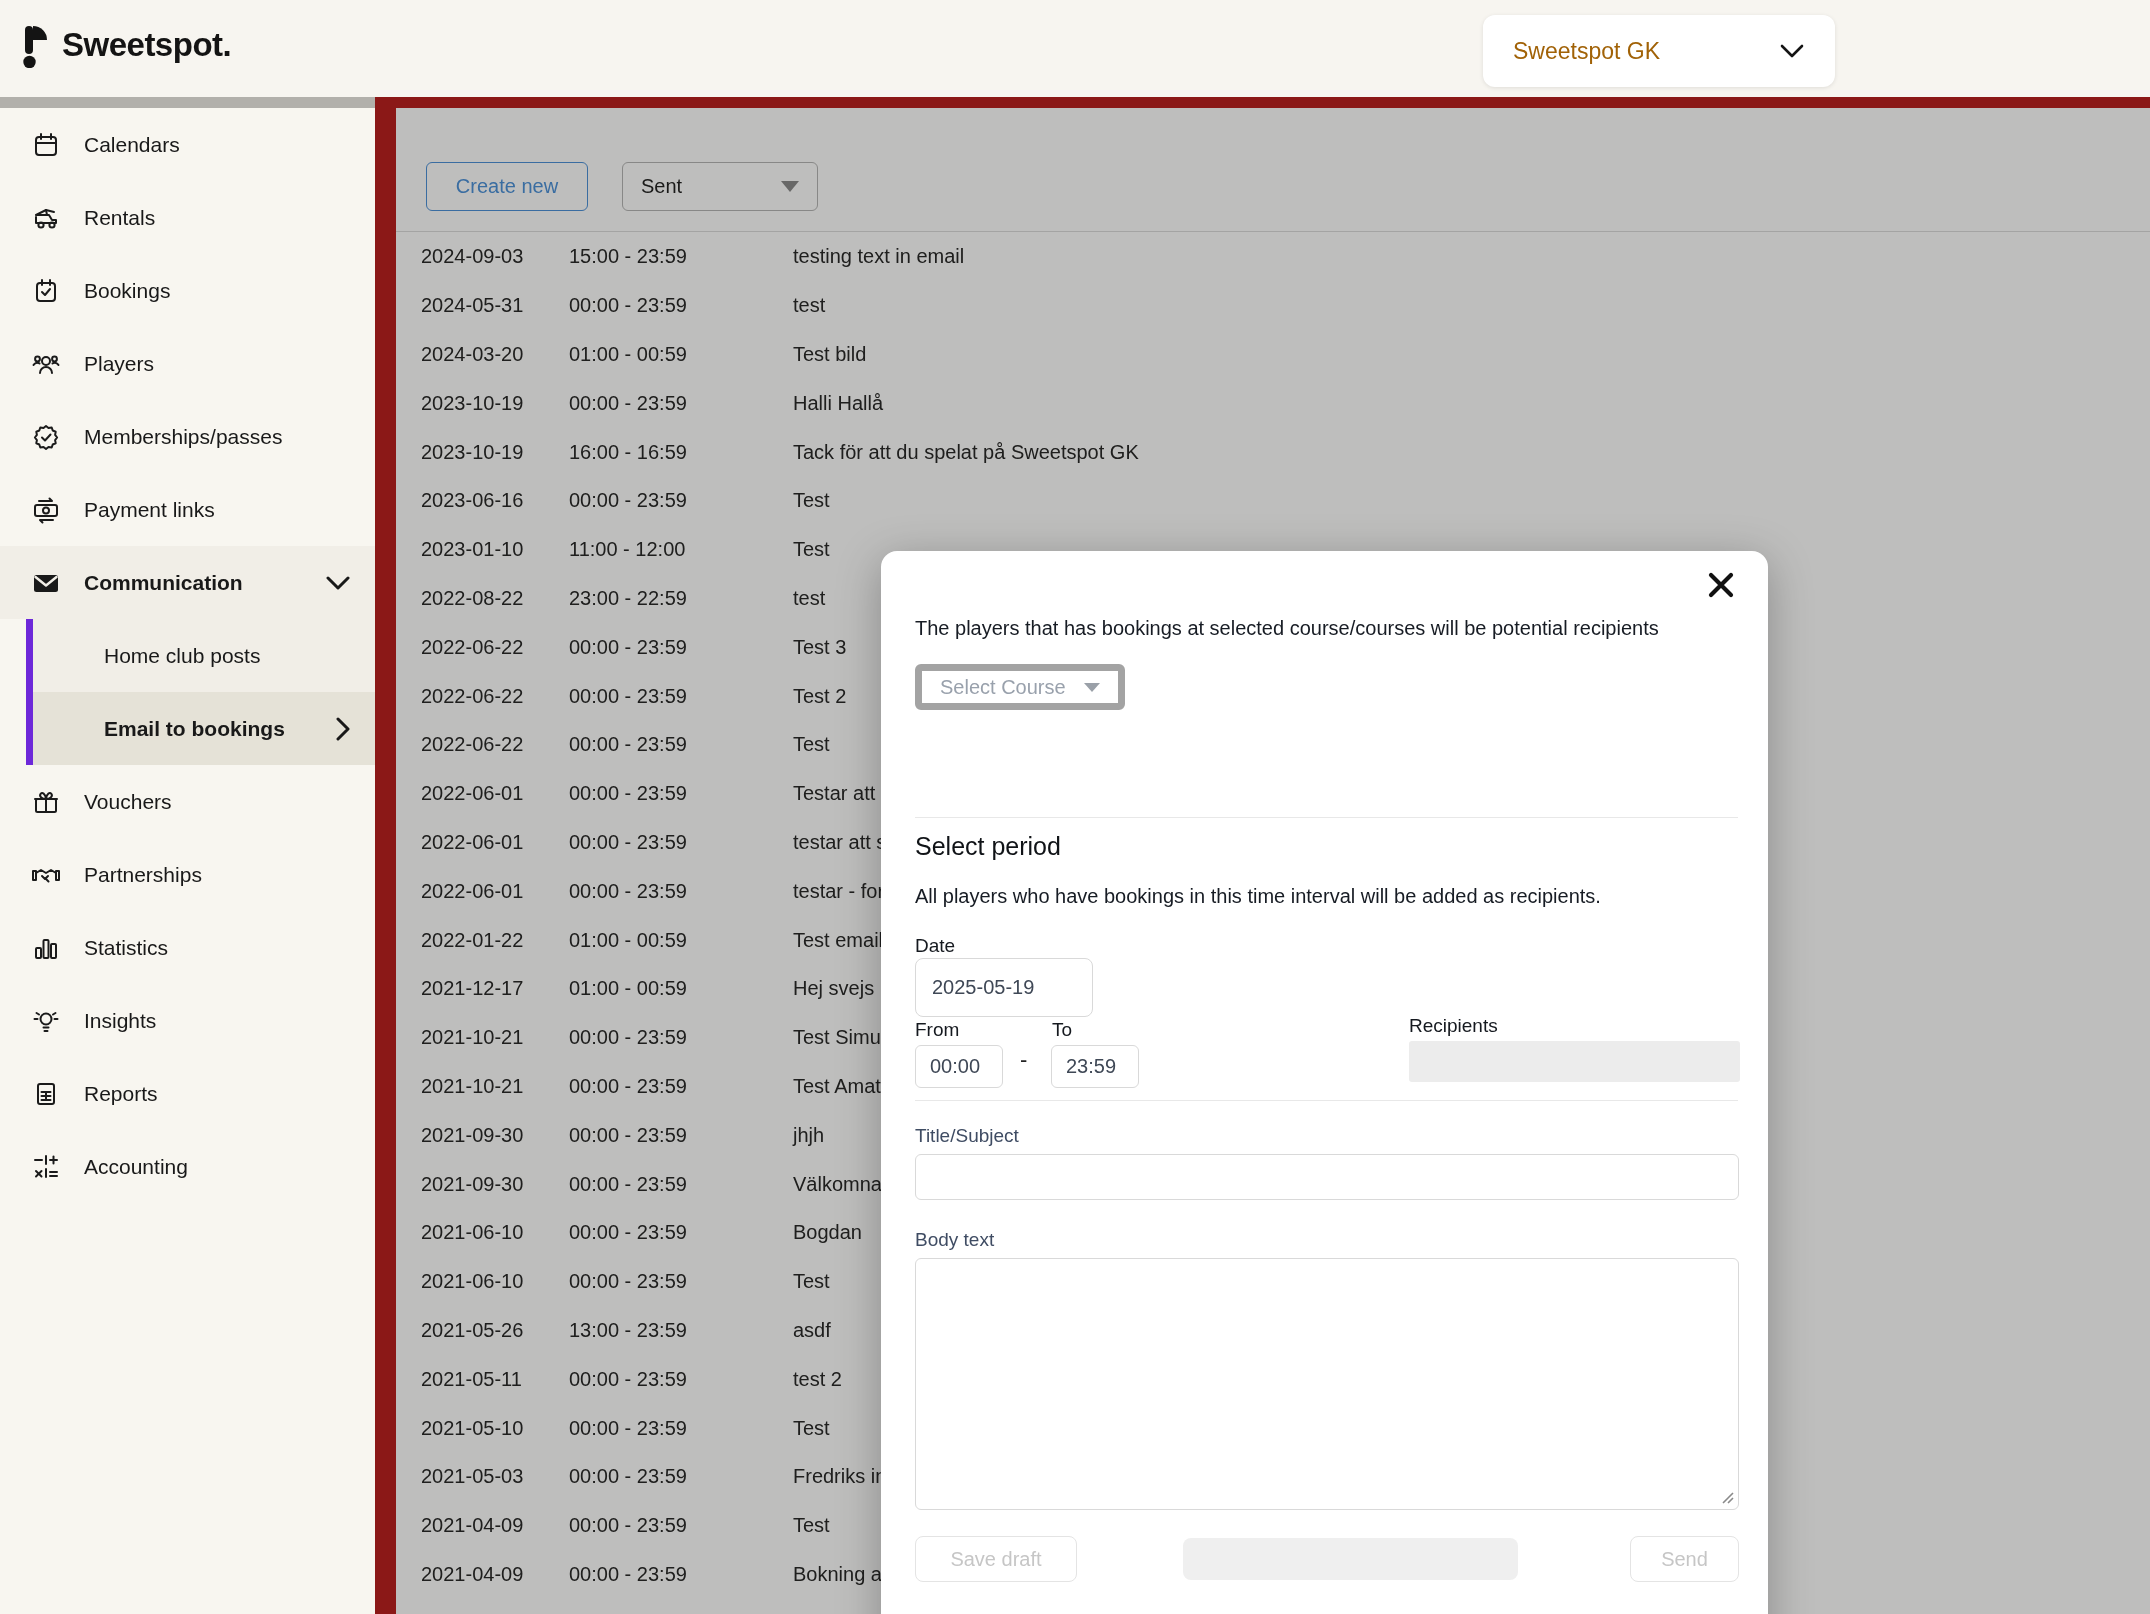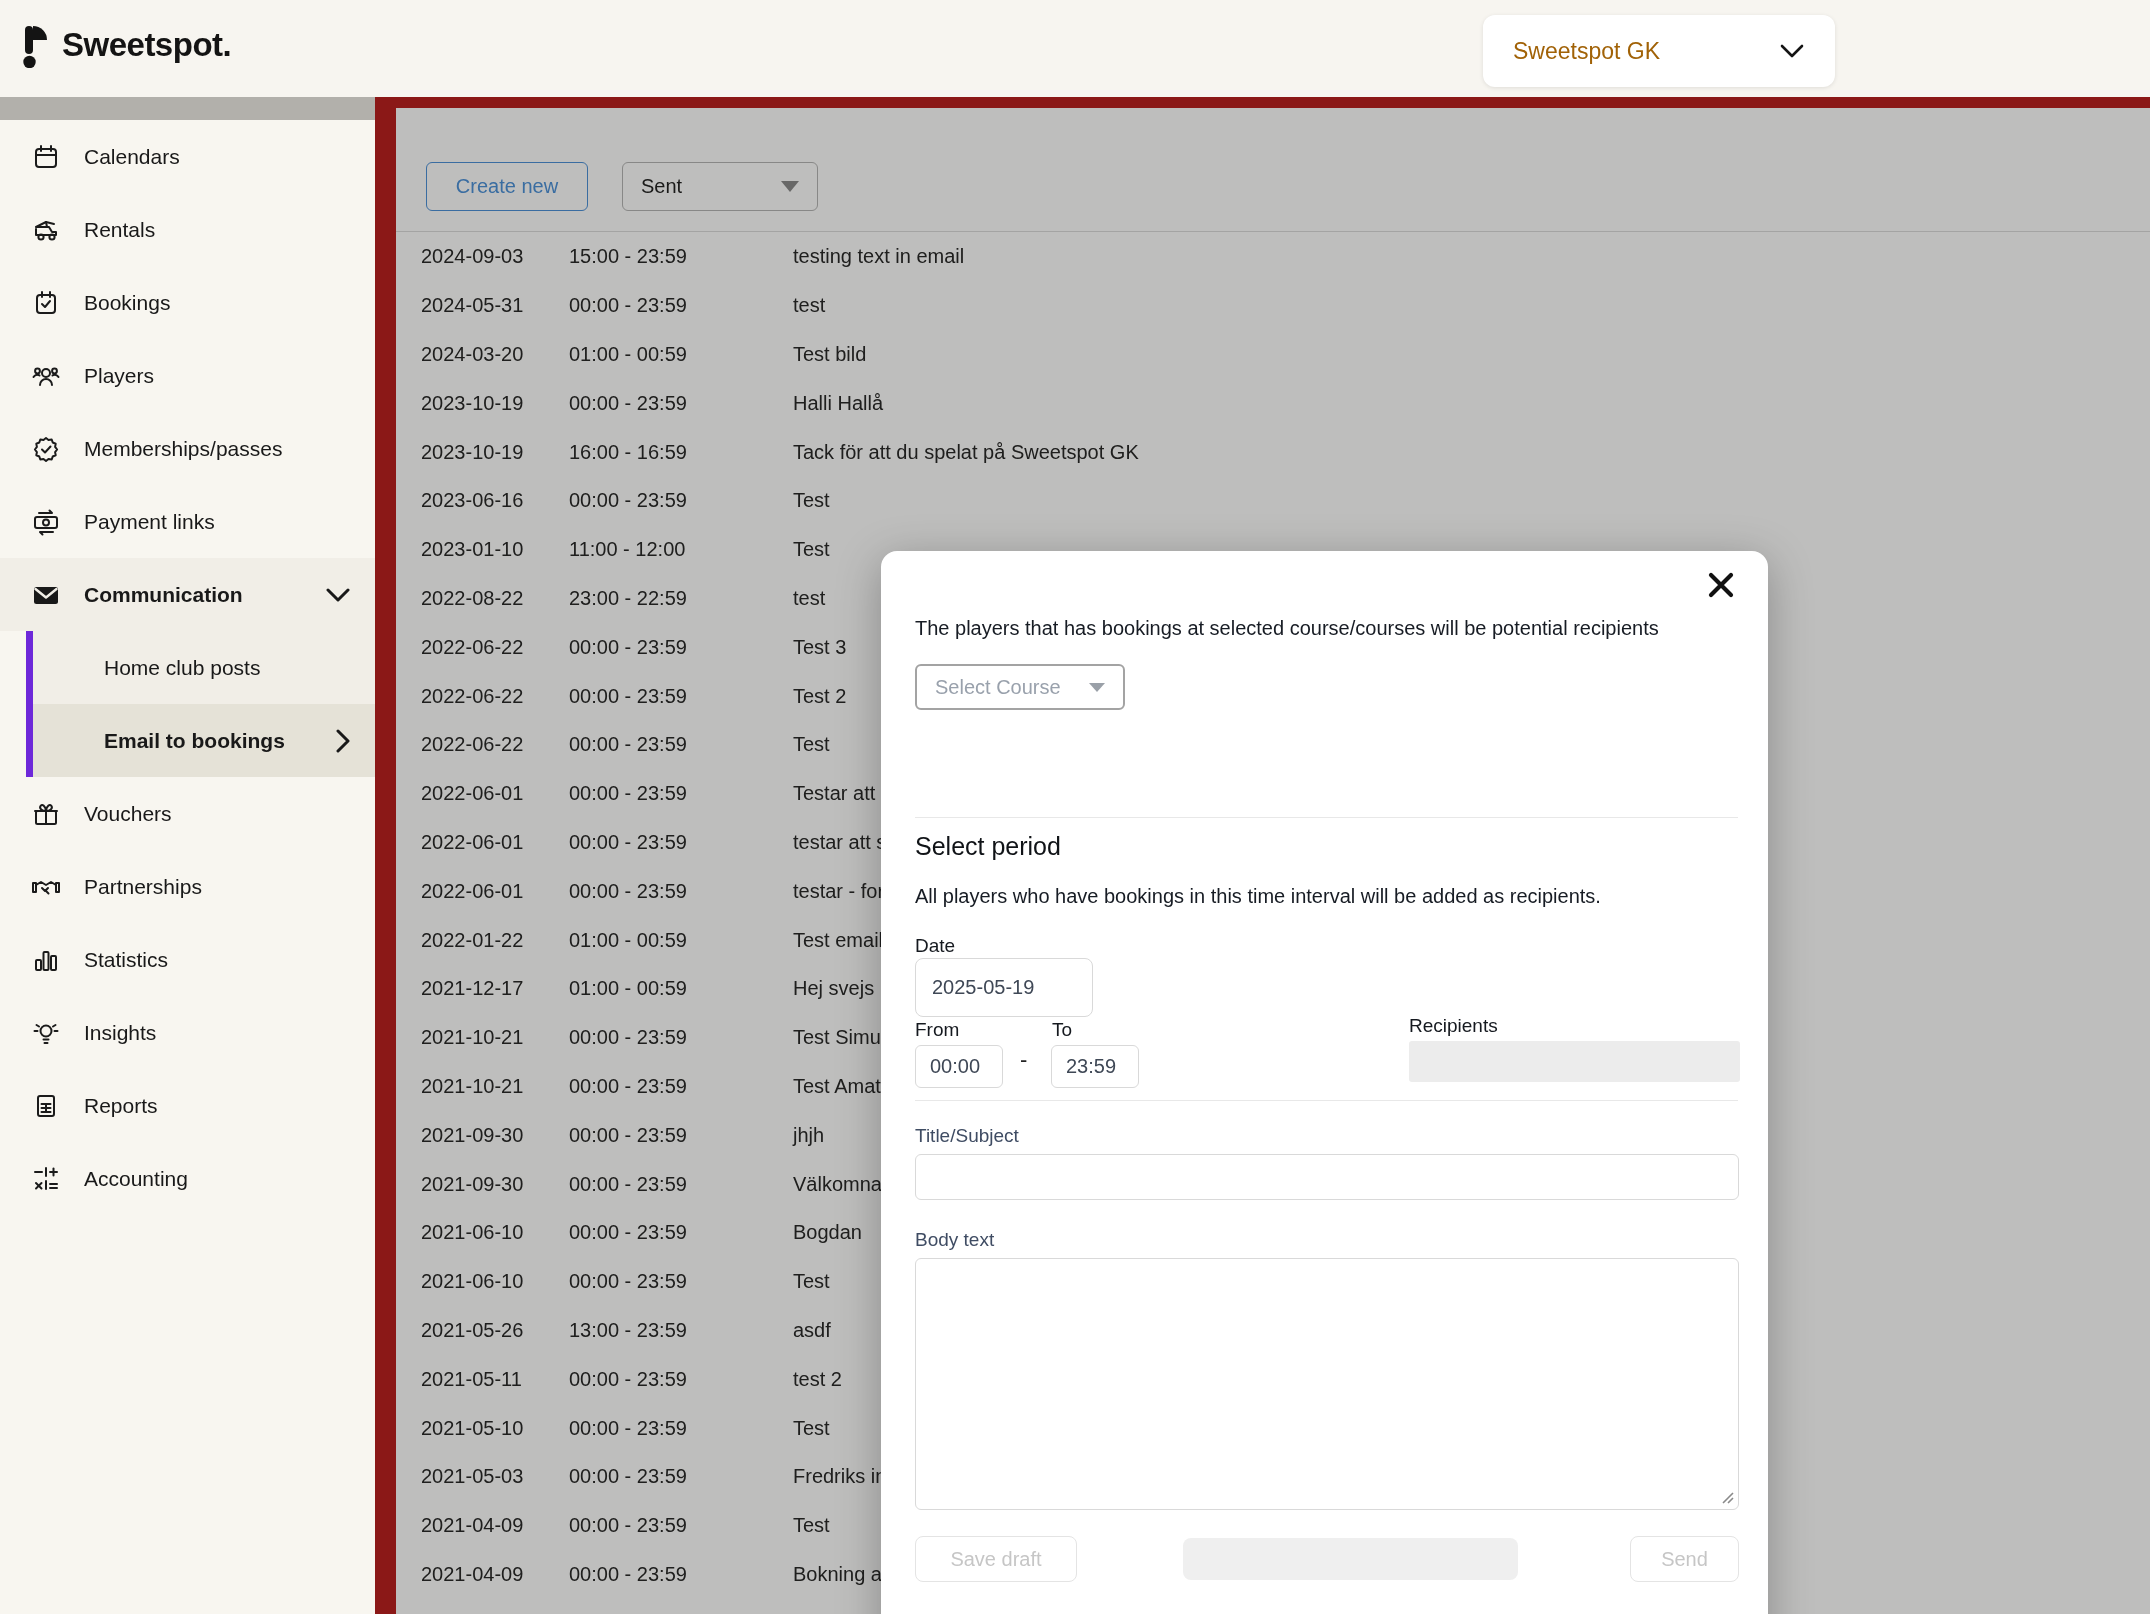--- a/index.html
+++ b/index.html
@@ -15,21 +15,21 @@
     padding:0 30px;box-sizing:border-box;cursor:pointer;}
   .club-select-label{font-size:23px;color:#a16207;flex:1;}
 
   
   .app-body{position:absolute;top:97px;left:0;right:0;bottom:0;background:#efece6;}
 
   
   .dim-overlay{position:absolute;inset:0;background:rgba(15,13,10,0.27);z-index:10;}
 
   
-  .sidebar{position:absolute;left:0;top:11px;bottom:0;width:375px;background:#f8f6f0;z-index:20;margin-top:12px;}
+  .sidebar{position:absolute;left:0;top:11px;bottom:0;width:375px;background:#f8f6f0;z-index:20;}
   .nav-item{position:relative;height:73px;display:flex;align-items:center;padding-left:30px;gap:22px;
     font-size:21px;color:#191919;cursor:pointer;}
   .nav-icon{width:32px;height:32px;flex:0 0 32px;display:flex;align-items:center;justify-content:center;}
   .nav-item.comm{background:#f1eee7;font-weight:700;}
   .nav-caret{position:absolute;right:25px;top:50%;transform:translateY(-50%);}
   .subnav{margin-left:26px;border-left:7px solid #6d28d9;}
   .sub-item{position:relative;height:73px;display:flex;align-items:center;padding-left:71px;
     font-size:21px;color:#191919;background:#f1eee7;cursor:pointer;}
   .sub-item.selected{background:#e5e2d7;font-weight:700;}
 
@@ -50,21 +50,21 @@
   .c-date{left:25px;}
   .c-time{left:173px;}
   .c-subject{left:397px;}
 
   
   .modal{position:absolute;left:881px;top:454px;width:887px;height:1510px;background:#ffffff;
     border-radius:16px;box-shadow:0 10px 45px rgba(0,0,0,0.28);z-index:30;box-sizing:border-box;}
   .modal-close{position:absolute;right:28px;top:17px;width:34px;height:34px;background:none;border:none;
     cursor:pointer;padding:0;}
   .modal-intro{position:absolute;left:34px;top:66px;width:790px;font-size:20px;color:#171c24;}
-  .course-select{position:absolute;left:34px;top:113px;width:210px;height:46px;border:2px solid #a3a3a3;
+  .course-select{position:absolute;left:34px;top:113px;width:210px;height:46px;border:7px solid #a3a3a3;
     border-radius:6px;display:flex;align-items:center;padding:0 18px;box-sizing:border-box;
     font-size:20px;color:#99a1ac;cursor:pointer;background:#fff;}
   .course-select .caret{margin-left:auto;width:0;height:0;border-left:8px solid transparent;
     border-right:8px solid transparent;border-top:9px solid #9aa0a8;}
   .divider{position:absolute;left:34px;right:30px;height:1px;background:#e8e8e8;}
   .div1{top:266px;} .div2{top:549px;}
   .period-heading{position:absolute;left:34px;top:281px;font-size:25px;color:#101317;}
   .period-desc{position:absolute;left:34px;top:334px;width:800px;font-size:20px;color:#171c24;}
   .field-label{position:absolute;font-size:19px;color:#15191f;}
   .lbl-date{left:34px;top:384px;}

